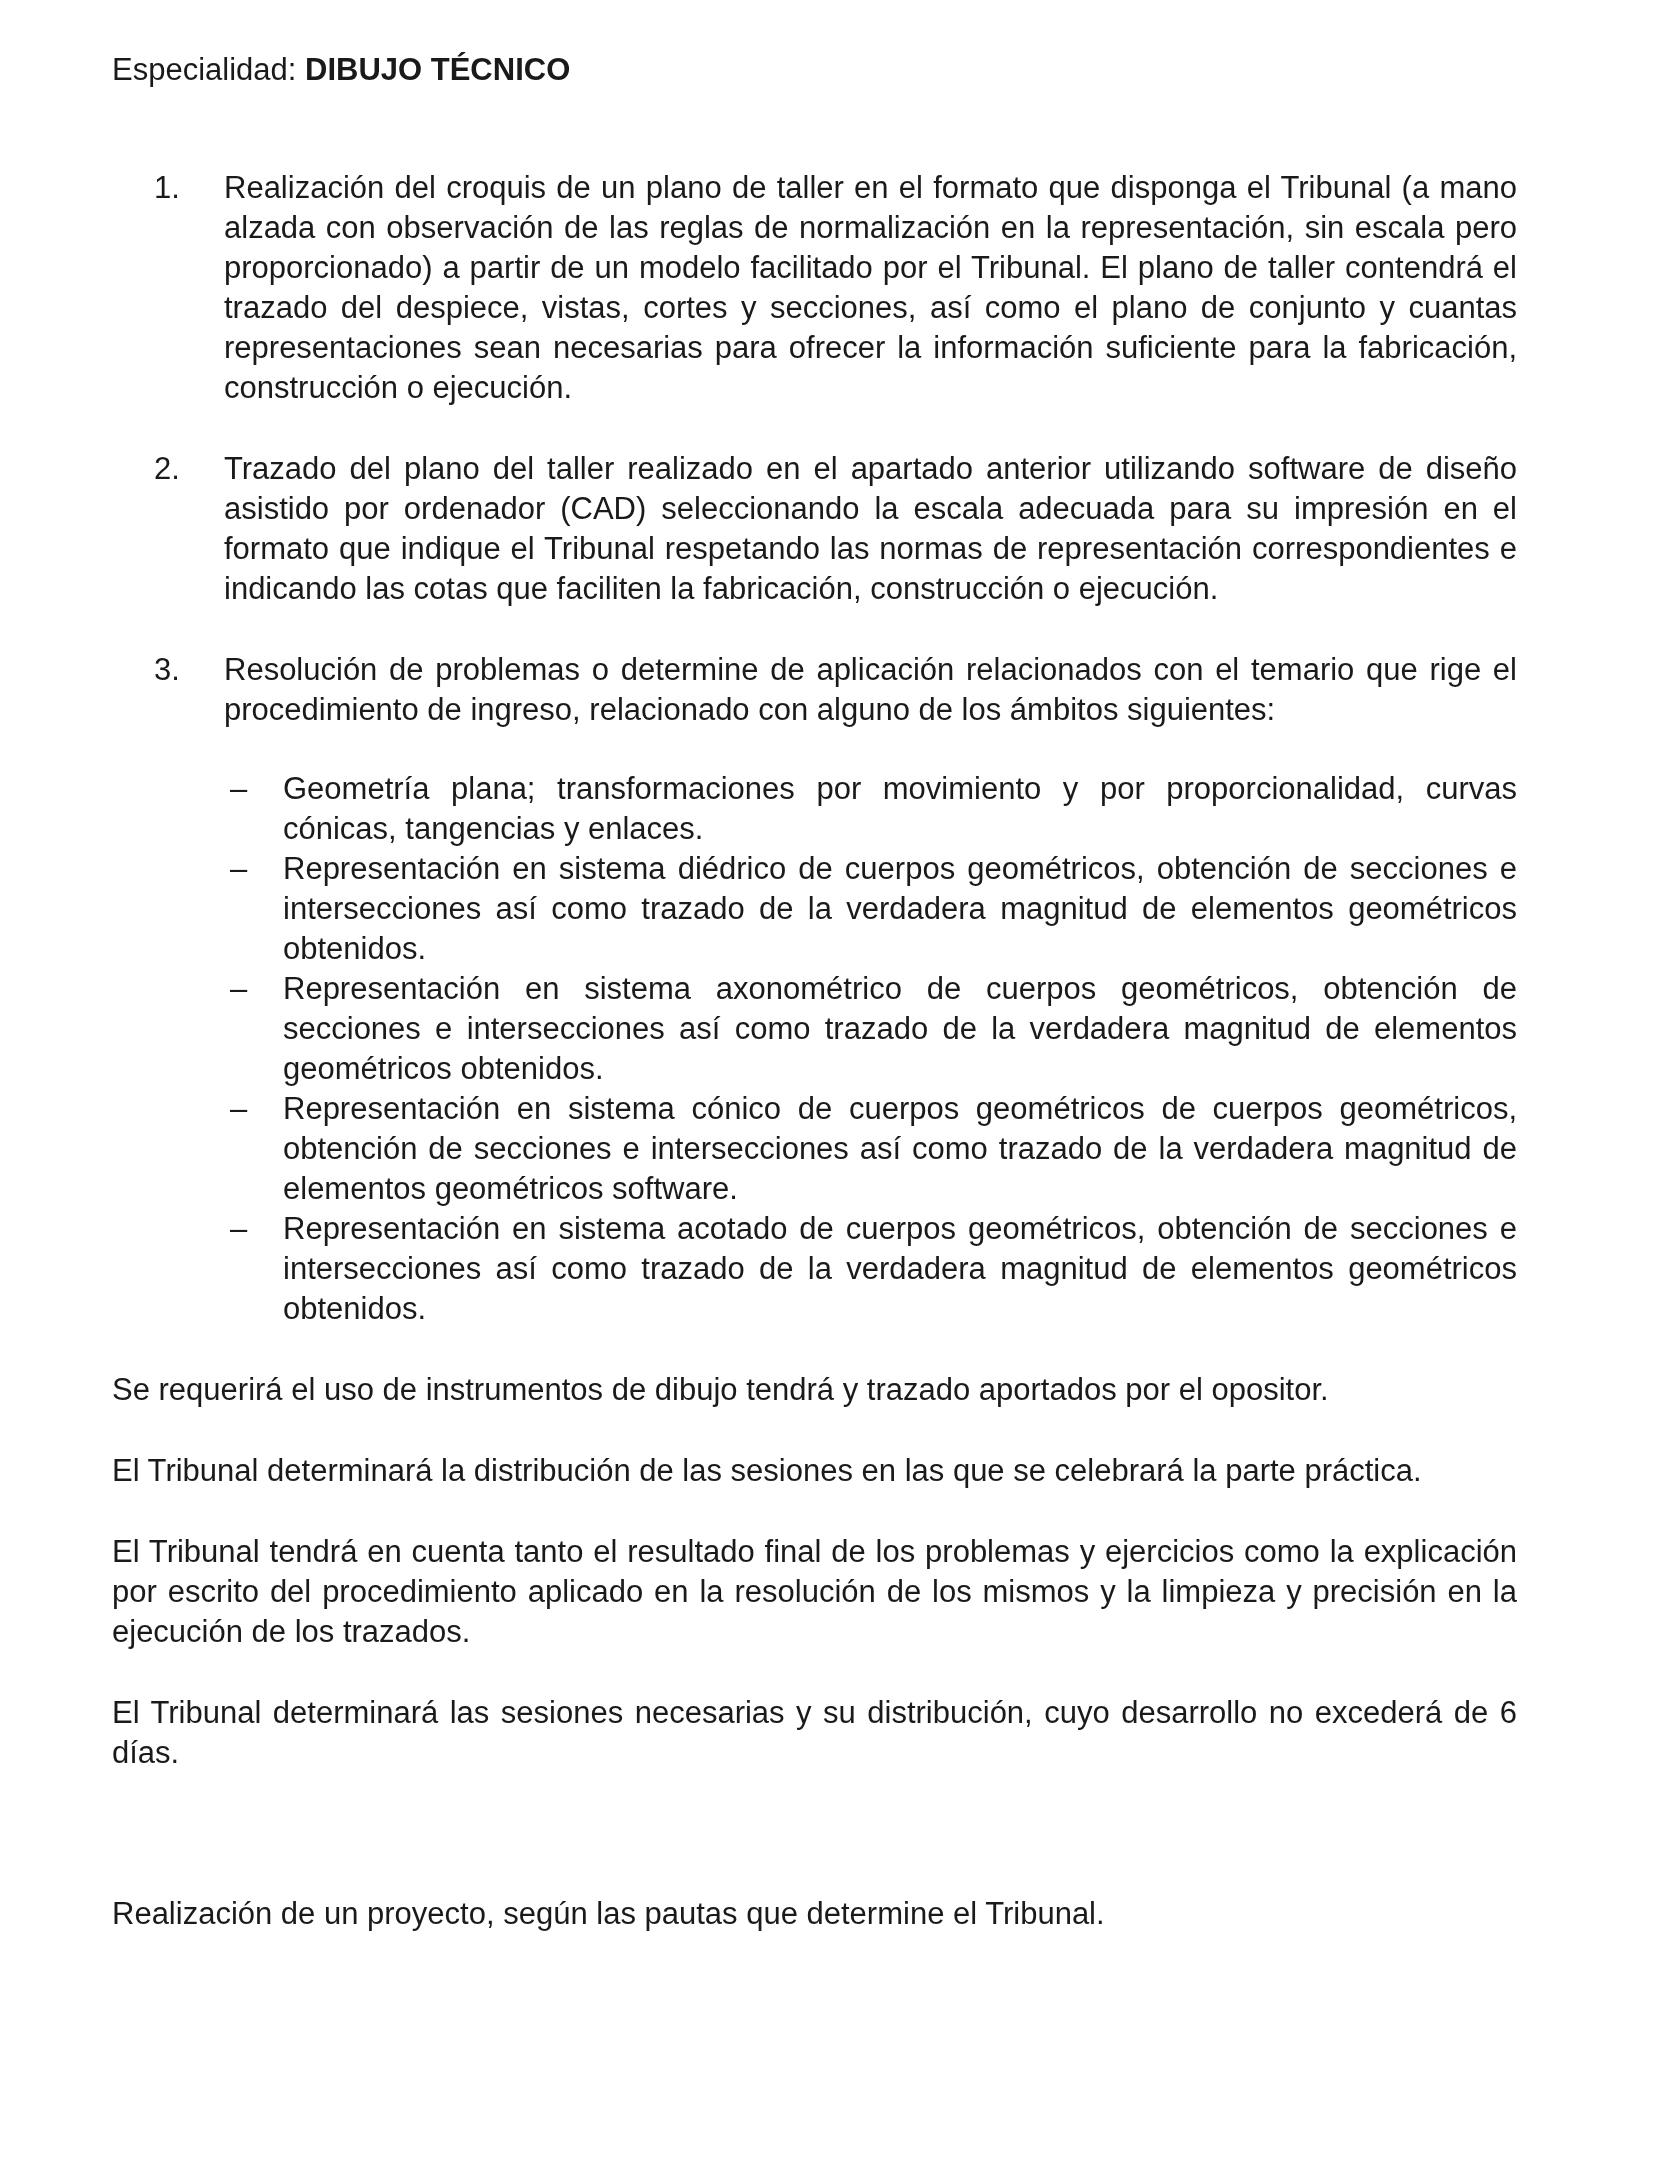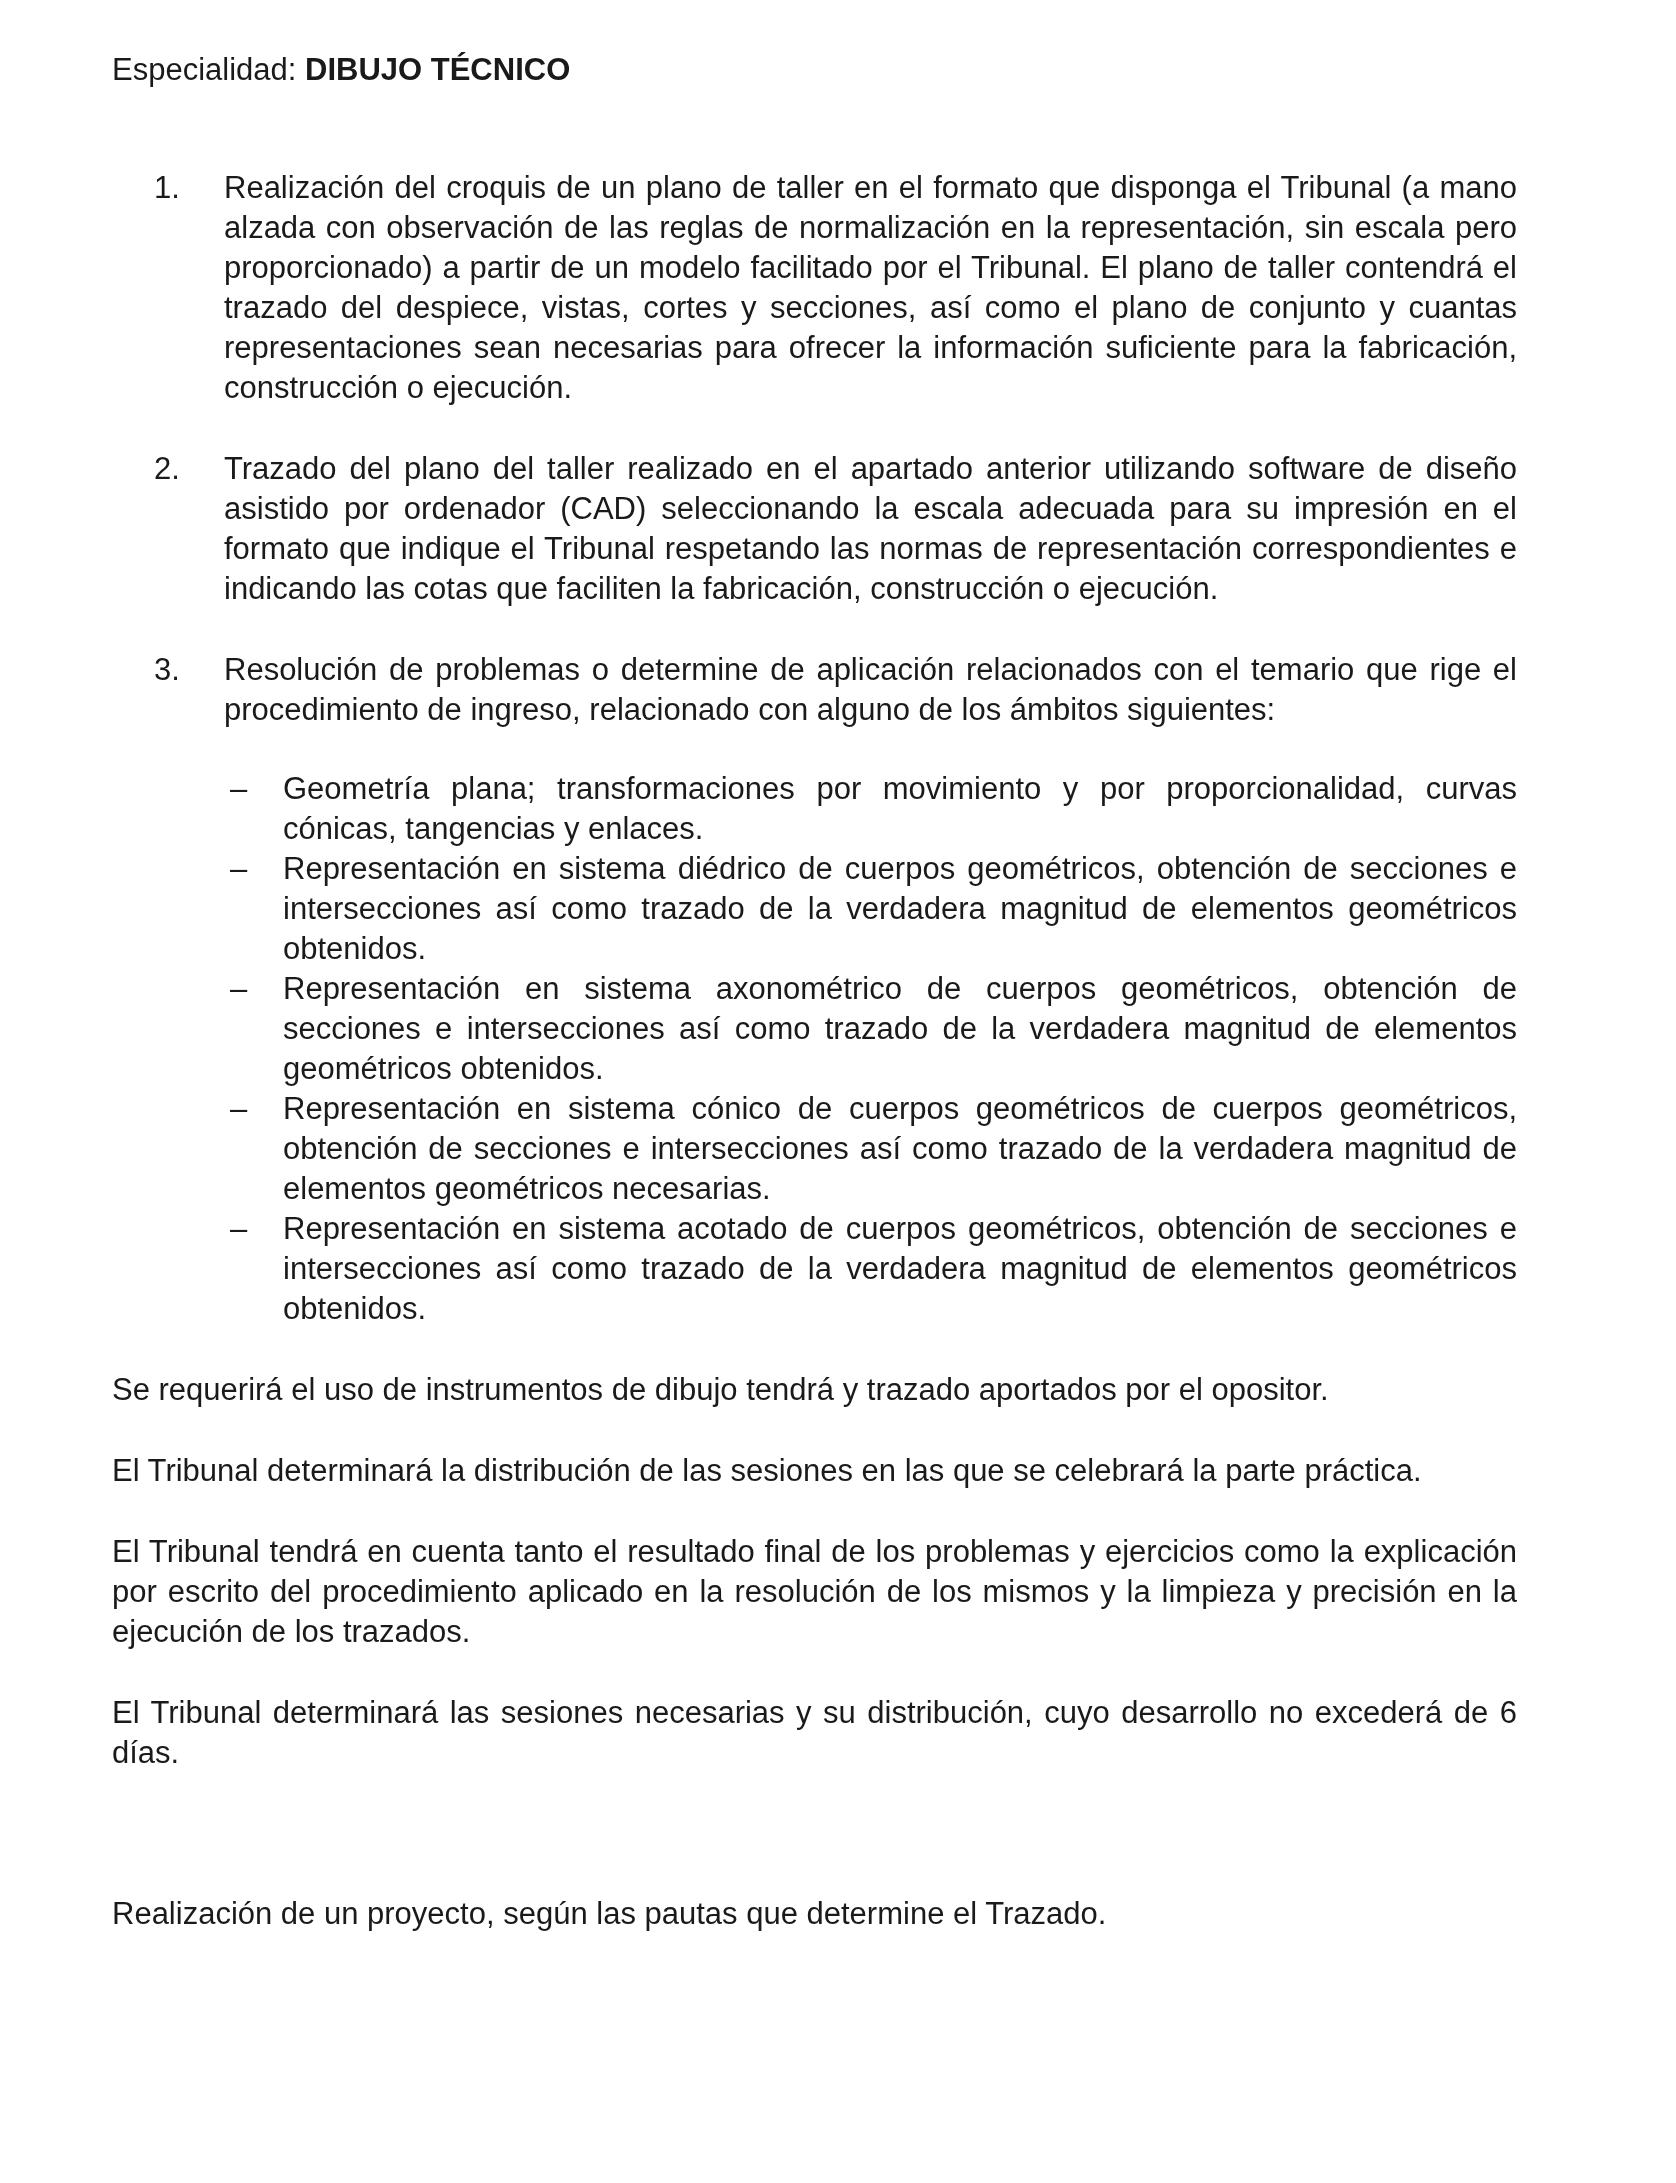--- a/index.html
+++ b/index.html
@@ -44,34 +44,34 @@
     </li>
     <div class="gap-m"></div>
     <li>
       <span class="num">3.</span>
       <span>Resolución de problemas o determine de aplicación relacionados con el temario que rige el procedimiento de ingreso, relacionado con alguno de los ámbitos siguientes:</span>
       <div class="sub-wrap">
         <ul class="subs">
           <li><span class="dash">–</span><span>Geometría plana; transformaciones por movimiento y por proporcionalidad, curvas cónicas, tangencias y enlaces.</span></li>
           <li><span class="dash">–</span><span>Representación en sistema diédrico de cuerpos geométricos, obtención de secciones e intersecciones así como trazado de la verdadera magnitud de elementos geométricos obtenidos.</span></li>
           <li><span class="dash">–</span><span>Representación en sistema axonométrico de cuerpos geométricos, obtención de secciones e intersecciones así como trazado de la verdadera magnitud de elementos geométricos obtenidos.</span></li>
-          <li><span class="dash">–</span><span>Representación en sistema cónico de cuerpos geométricos de cuerpos geométricos, obtención de secciones e intersecciones así como trazado de la verdadera magnitud de elementos geométricos necesarias.</span></li>
+          <li><span class="dash">–</span><span>Representación en sistema cónico de cuerpos geométricos de cuerpos geométricos, obtención de secciones e intersecciones así como trazado de la verdadera magnitud de elementos geométricos software.</span></li>
           <li><span class="dash">–</span><span>Representación en sistema acotado de cuerpos geométricos, obtención de secciones e intersecciones así como trazado de la verdadera magnitud de elementos geométricos obtenidos.</span></li>
         </ul>
       </div>
     </li>
   </ol>
 
   <div class="gap-m"></div>
   <p>Se requerirá el uso de instrumentos de dibujo tendrá y trazado aportados por el opositor.</p>
   <div class="gap-m"></div>
   <p>El Tribunal determinará la distribución de las sesiones en las que se celebrará la parte práctica.</p>
   <div class="gap-m"></div>
   <p>El Tribunal tendrá en cuenta tanto el resultado final de los problemas y ejercicios como la explicación por escrito del procedimiento aplicado en la resolución de los mismos y la limpieza y precisión en la ejecución de los trazados.</p>
   <div class="gap-m"></div>
   <p>El Tribunal determinará las sesiones necesarias y su distribución, cuyo desarrollo no excederá de 6 días.</p>
 
   <div class="gap-m"></div>
   <div class="gap-m"></div>
   <div class="gap-s"></div>
-  <p>Realización de un proyecto, según las pautas que determine el Trazado.</p>
+  <p>Realización de un proyecto, según las pautas que determine el Tribunal.</p>
 </div>
 
 
 </body></html>

